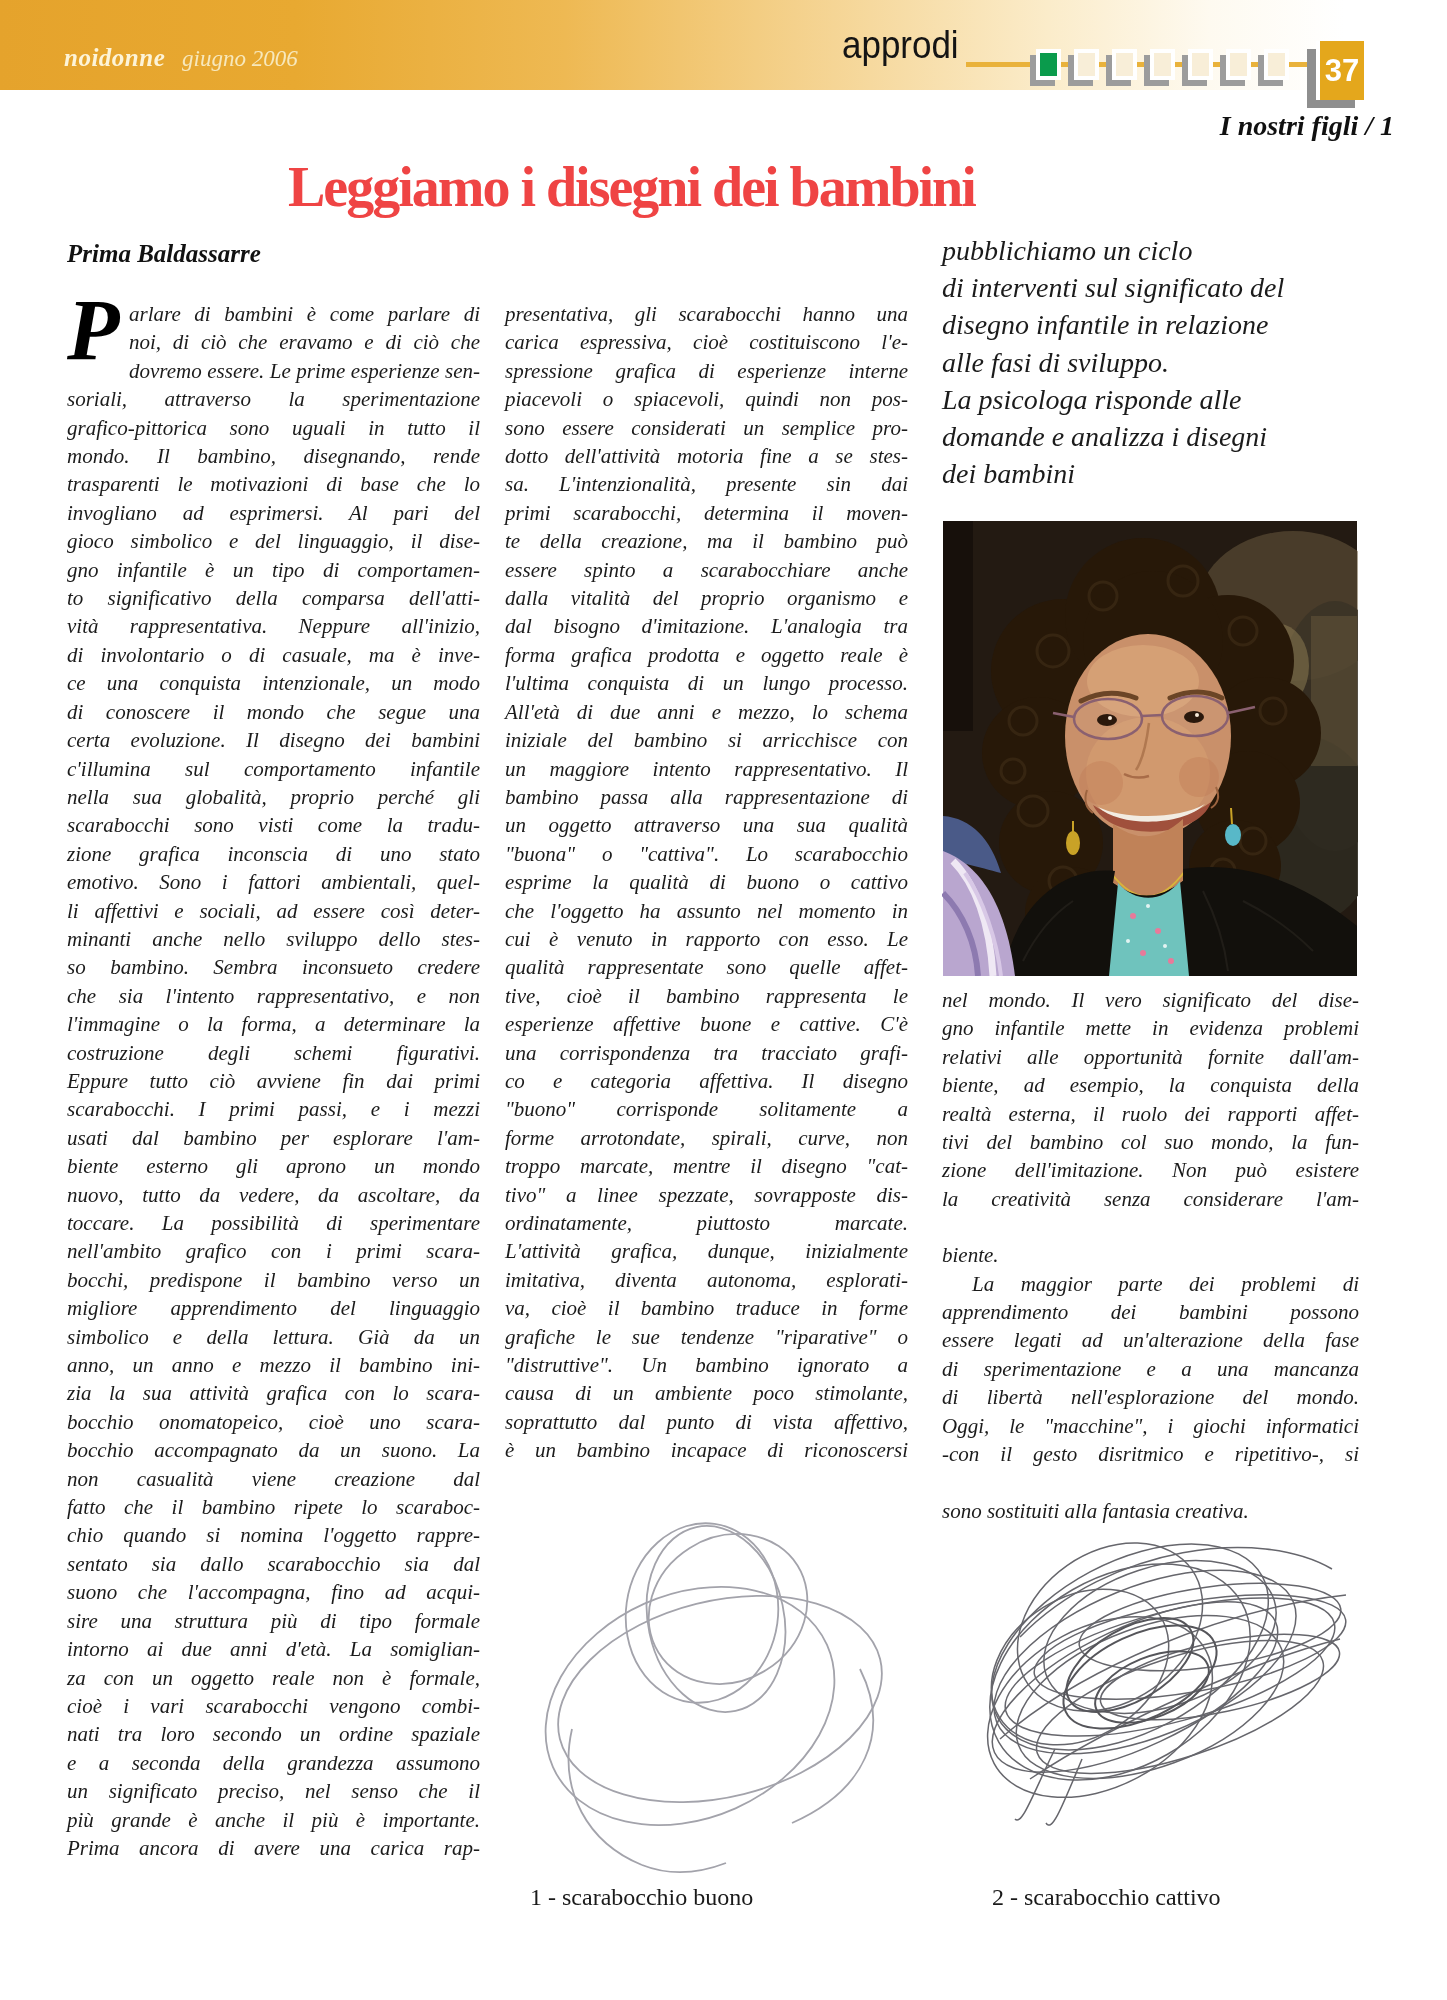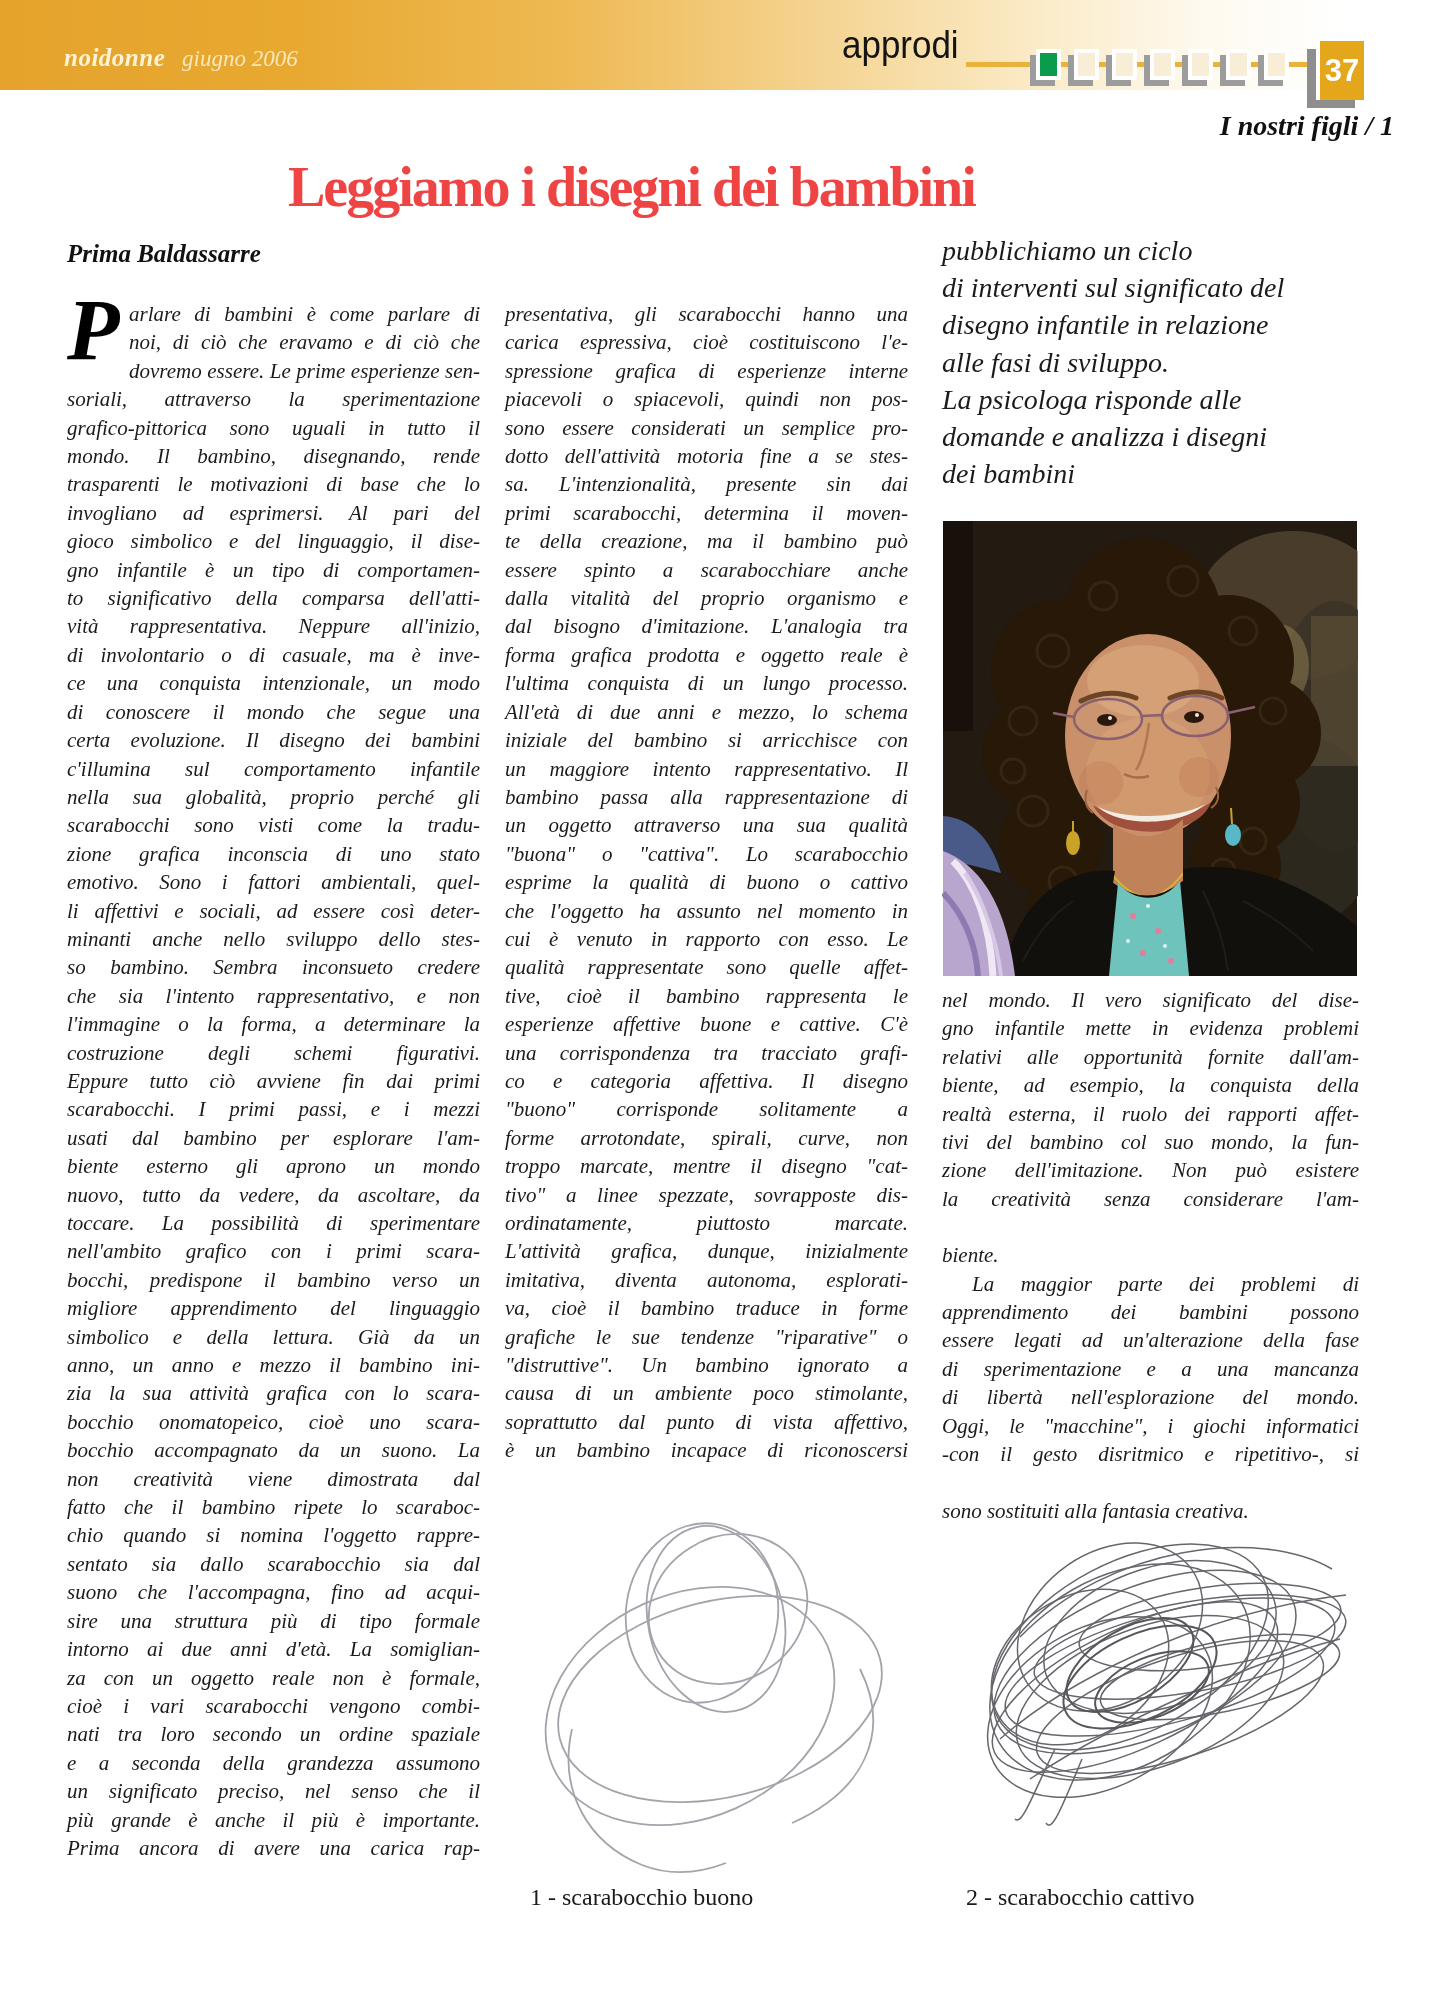--- a/index.html
+++ b/index.html
@@ -41,21 +41,21 @@
   #col3{left:942px;top:986px;width:417px;}
   .dropcap{float:left;width:56px;height:57px;font-size:86px;line-height:60px;font-style:italic;
     font-weight:bold;color:#000;margin-right:6px;}
 
   
   #photo{position:absolute;left:942px;top:521px;width:416px;height:455px;}
   #scribble-good{position:absolute;left:530px;top:1491px;width:363px;height:386px;}
   #scribble-bad{position:absolute;left:960px;top:1487px;width:393px;height:360px;}
   .caption{position:absolute;font-size:24px;font-style:normal;color:#1a1a1a;text-align:left;}
   #cap1{left:530px;top:1884px;width:363px;}
-  #cap2{left:966px;top:1884px;width:393px;}
+  #cap2{left:992px;top:1884px;width:393px;}
 </style>
 </head>
 <body>
 
 <div id="page">
 
   <div id="topbar">
     <span id="magname">noidonne</span>
     <span id="issue">giugno 2006</span>
     <span id="section">approdi</span>
@@ -113,21 +113,21 @@
         <div class="tline">nuovo, tutto da vedere, da ascoltare, da</div>
         <div class="tline">toccare. La possibilità di sperimentare</div>
         <div class="tline">nell'ambito grafico con i primi scara-</div>
         <div class="tline">bocchi, predispone il bambino verso un</div>
         <div class="tline">migliore apprendimento del linguaggio</div>
         <div class="tline">simbolico e della lettura. Già da un</div>
         <div class="tline">anno, un anno e mezzo il bambino ini-</div>
         <div class="tline">zia la sua attività grafica con lo scara-</div>
         <div class="tline">bocchio onomatopeico, cioè uno scara-</div>
         <div class="tline">bocchio accompagnato da un suono. La</div>
-        <div class="tline">non creatività viene dimostrata dal</div>
+        <div class="tline">non casualità viene creazione dal</div>
         <div class="tline">fatto che il bambino ripete lo scaraboc-</div>
         <div class="tline">chio quando si nomina l'oggetto rappre-</div>
         <div class="tline">sentato sia dallo scarabocchio sia dal</div>
         <div class="tline">suono che l'accompagna, fino ad acqui-</div>
         <div class="tline">sire una struttura più di tipo formale</div>
         <div class="tline">intorno ai due anni d'età. La somiglian-</div>
         <div class="tline">za con un oggetto reale non è formale,</div>
         <div class="tline">cioè i vari scarabocchi vengono combi-</div>
         <div class="tline">nati tra loro secondo un ordine spaziale</div>
         <div class="tline">e a seconda della grandezza assumono</div>

